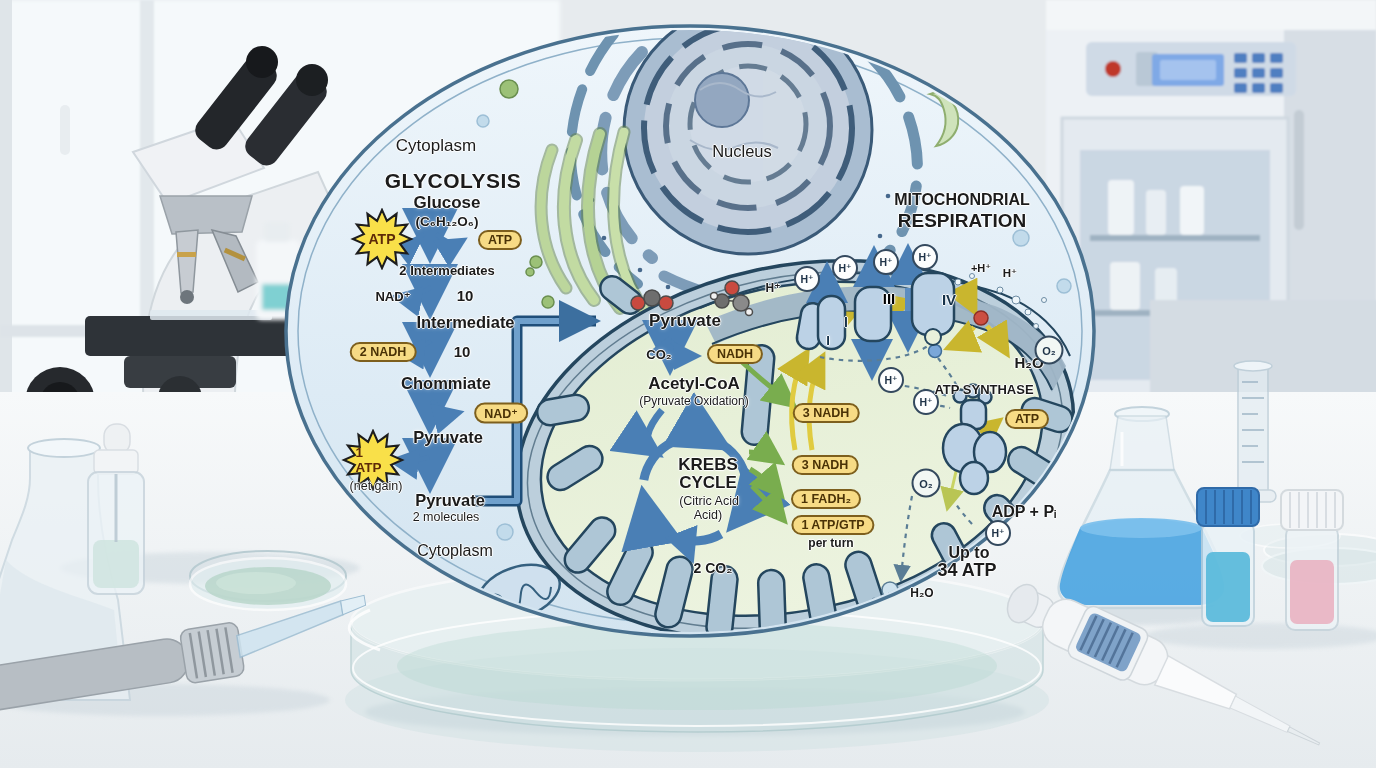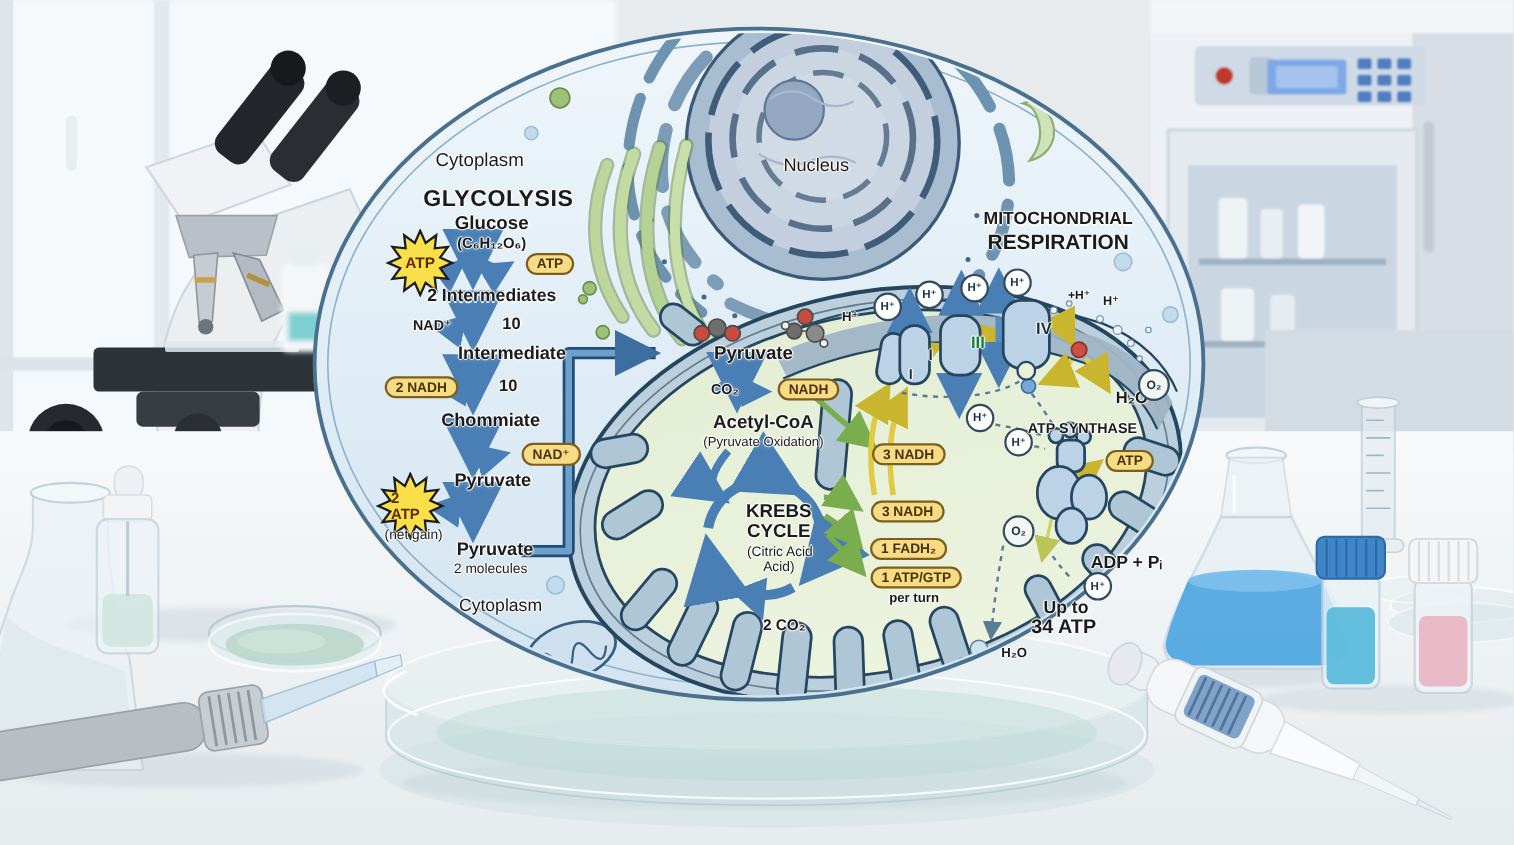--- a/index.html
+++ b/index.html
@@ -493,35 +493,35 @@
   <div class="lbl sb" style="left:431px;top:221px;font-size:13.5px;text-align:center;">(C₆H₁₂O₆)</div>
 
   <div class="star" style="left:366px;top:239px;">
     <svg width="70" height="62" viewBox="0 0 66 66">
       <polygon points="64,33 52.3,38.2 59.8,48.5 47.1,47.1 48.5,59.8 38.2,52.3 33,64 27.8,52.3 17.5,59.8 18.9,47.1 6.2,48.5 13.7,38.2 2,33 13.7,27.8 6.2,17.5 18.9,18.9 17.5,6.2 27.8,13.7 33,2 38.2,13.7 48.5,6.2 47.1,18.9 59.8,17.5 52.3,27.8" fill="#f9e049" stroke="#1d1d1d" stroke-width="2.2"></polygon>
         </svg>
     <span class="txt" style="font-size:14px;">ATP</span>
   </div>
   <div class="pill" style="left:484px;top:240px;">ATP</div>
 
-  <div class="lbl sb" style="left:431px;top:270px;font-size:16px;">2 Intermediates</div>
+  <div class="lbl sb" style="left:431px;top:270px;font-size:13px;">2 Intermediates</div>
   <div class="lbl sb" style="left:377px;top:296px;font-size:13px;">NAD⁺</div>
   <div class="lbl sb" style="left:449px;top:295px;font-size:15px;">10</div>
   <div class="lbl sb" style="left:431px;top:322px;font-size:16.5px;padding-left:37px;">Intermediate</div>
   <div class="pill" style="left:367px;top:352px;">2 NADH</div>
   <div class="lbl sb" style="left:446px;top:351px;font-size:15px;">10</div>
   <div class="lbl sb" style="left:430px;top:383px;font-size:16.5px;">Chommiate</div>
   <div class="pill" style="left:485px;top:413px;">NAD⁺</div>
   <div class="lbl sb" style="left:432px;top:437px;font-size:16.5px;">Pyruvate</div>
 
   <div class="star" style="left:357px;top:460px;">
     <svg width="70" height="62" viewBox="0 0 66 66">
       <polygon points="64,33 52.3,38.2 59.8,48.5 47.1,47.1 48.5,59.8 38.2,52.3 33,64 27.8,52.3 17.5,59.8 18.9,47.1 6.2,48.5 13.7,38.2 2,33 13.7,27.8 6.2,17.5 18.9,18.9 17.5,6.2 27.8,13.7 33,2 38.2,13.7 48.5,6.2 47.1,18.9 59.8,17.5 52.3,27.8" fill="#f9e049" stroke="#1d1d1d" stroke-width="2.2"></polygon>
         </svg>
-    <span class="txt" style="font-size:13.5px;">2 ATP</span>
+    <span class="txt" style="font-size:13.5px;">1 ATP</span>
   </div>
   <div class="lbl" style="left:360px;top:486px;font-size:12.5px;">(net gain)</div>
   <div class="lbl sb" style="left:434px;top:500px;font-size:16.5px;">Pyruvate</div>
   <div class="lbl" style="left:430px;top:517px;font-size:12.5px;">2 molecules</div>
   <div class="lbl" style="left:439px;top:551px;font-size:16px;">Cytoplasm</div>
 
   <div class="lbl" style="left:726px;top:151px;font-size:16.5px;">Nucleus</div>
   <div class="lbl b" style="left:946px;top:200px;font-size:16px;">MITOCHONDRIAL</div>
   <div class="lbl b" style="left:946px;top:221px;font-size:19px;">RESPIRATION</div>
 
@@ -537,21 +537,21 @@
   <div class="lbl sb" style="left:697px;top:568px;font-size:14px;">2 CO₂</div>
 
   <div class="pill" style="left:810px;top:413px;">3 NADH</div>
   <div class="pill" style="left:809px;top:465px;">3 NADH</div>
   <div class="pill" style="left:810px;top:499px;">1 FADH₂</div>
   <div class="pill" style="left:817px;top:525px;">1 ATP/GTP</div>
   <div class="lbl sb" style="left:815px;top:543px;font-size:12px;">per turn</div>
 
   <div class="lbl b" style="left:812px;top:340px;font-size:13px;color:#16324a;">I</div>
   <div class="lbl b" style="left:830px;top:322px;font-size:14px;color:#16324a;">I</div>
-  <div class="lbl b" style="left:873px;top:312px;font-size:15px;color:#15803d;">III</div>
+  <div class="lbl b" style="left:873px;top:298px;font-size:15px;color:#000000;">III</div>
   <div class="lbl b" style="left:933px;top:299px;font-size:15px;color:#16324a;">IV</div>
 
   <div class="hcirc" style="left:791px;top:279px;">H⁺</div>
   <div class="hcirc" style="left:829px;top:268px;">H⁺</div>
   <div class="hcirc" style="left:870px;top:262px;">H⁺</div>
   <div class="hcirc" style="left:909px;top:257px;">H⁺</div>
   <div class="hcirc" style="left:875px;top:380px;">H⁺</div>
   <div class="hcirc" style="left:910px;top:402px;">H⁺</div>
   <div class="hcirc" style="left:982px;top:533px;">H⁺</div>
   <div class="lbl sb" style="left:757px;top:288px;font-size:12px;">H⁺</div>

